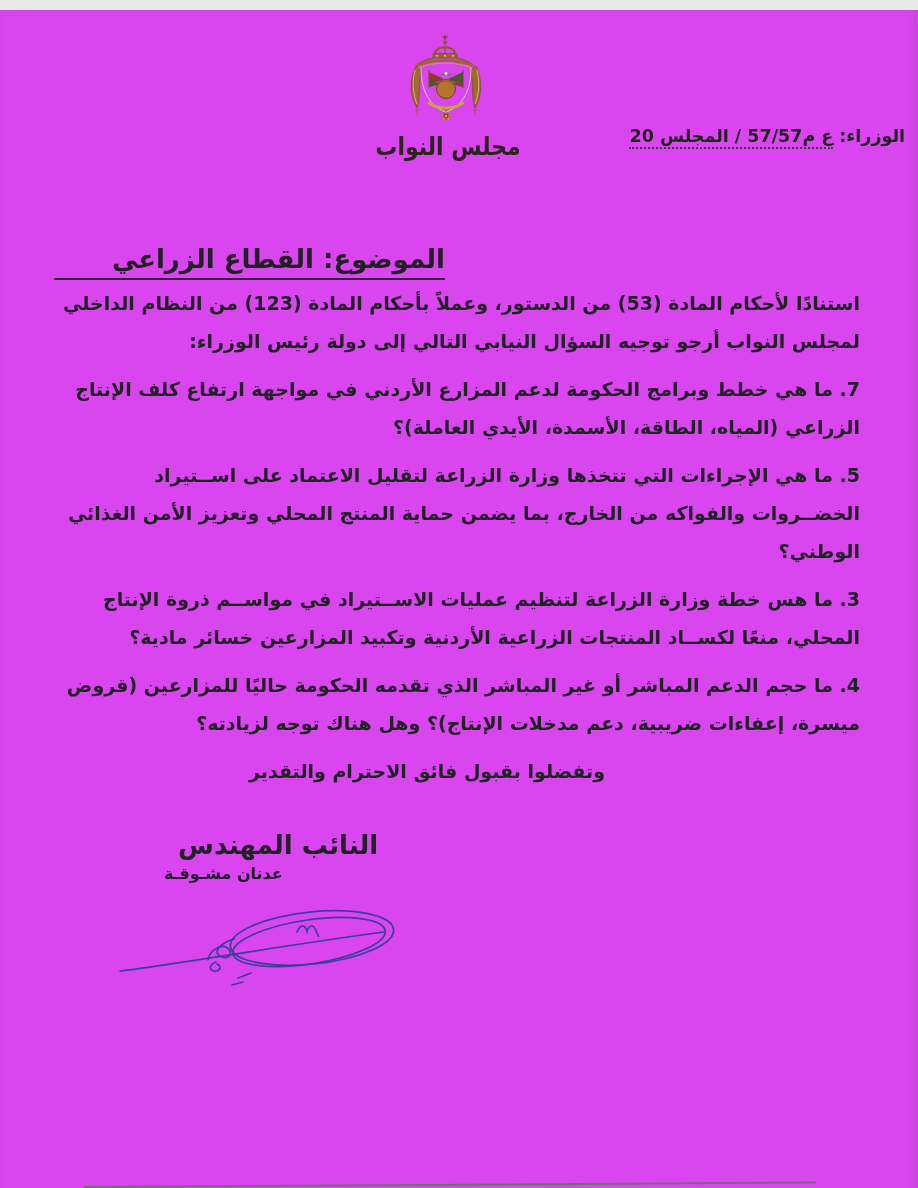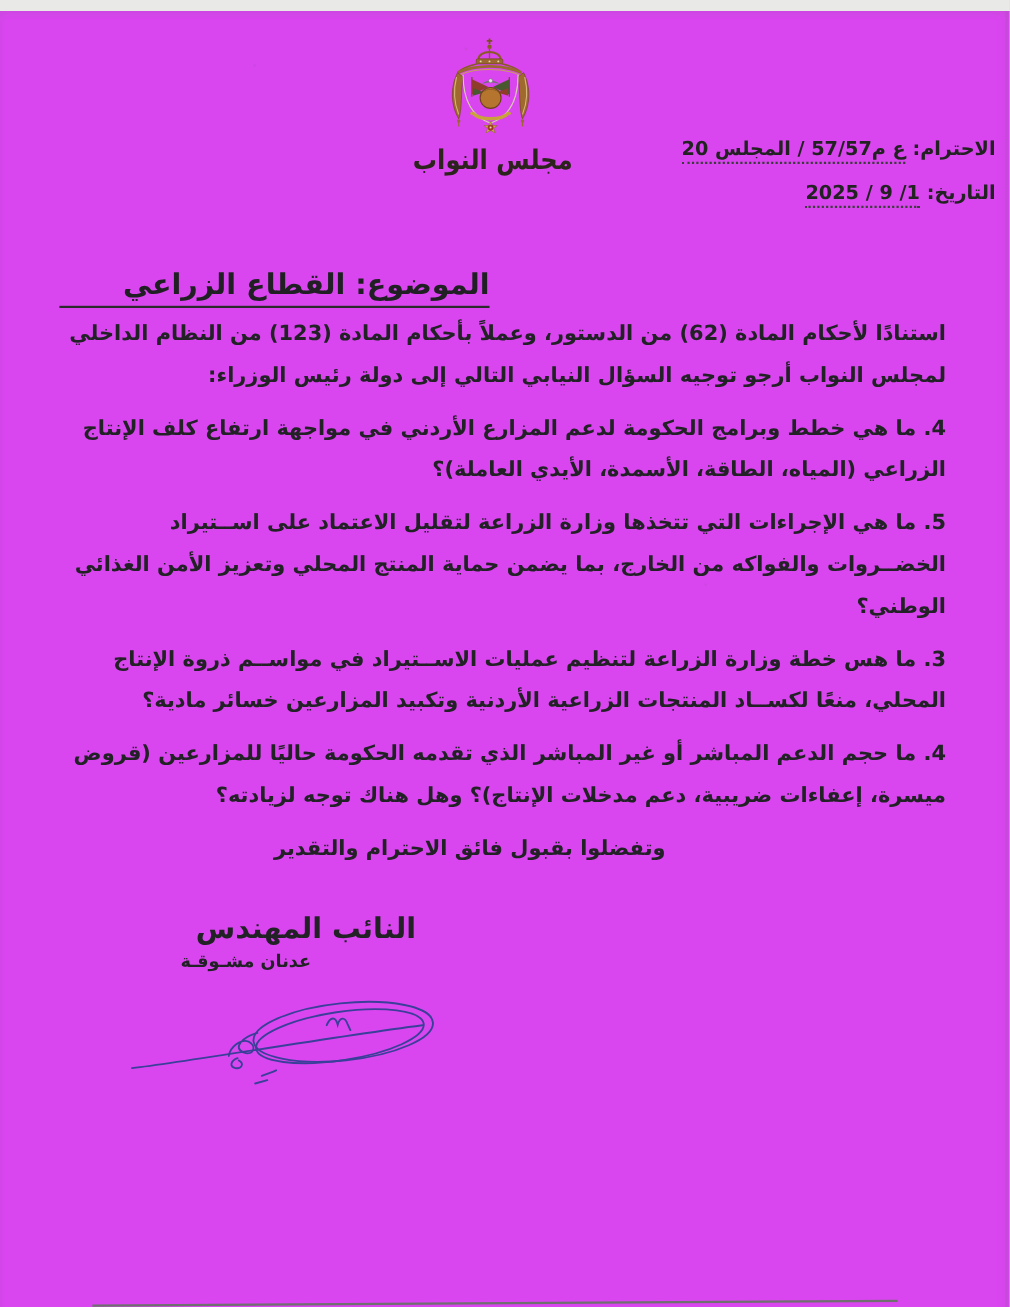--- a/index.html
+++ b/index.html
@@ -109,37 +109,33 @@
 
     <polygon points="43,76.5 44.8,80.2 48.9,80.2 45.8,82.8 47,86.8 43,84.5 39,86.8 40.2,82.8 37.1,80.2 41.2,80.2" fill="#cfa93f" stroke="#8a6a20" stroke-width="0.5"></polygon>
     <circle cx="43" cy="82" r="2.4" fill="#b23b2b" stroke="#7d2418" stroke-width="0.5"></circle>
     <circle cx="43" cy="82" r="0.9" fill="#e8d8b0"></circle>
   </svg>
 
   <div class="calligraphy">مجلس النواب</div>
 
   <div class="refblock">
     <div>
-      <span>الاحترام:</span>
+      <span>الوزراء:</span>
       <span class="dotted">ع م57/57 / المجلس 20</span>
-    </div>
-    <div>
-      <span>التاريخ:</span>
-      <span class="dotted">1/ 9 / 2025</span>
     </div>
   </div>
 
 
   <div class="subject">
     <span class="u">الموضوع: القطاع الزراعي</span>
   </div>
 
   <div class="body">
-    <p>استنادًا لأحكام المادة (62) من الدستور، وعملاً بأحكام المادة (123) من النظام الداخلي لمجلس النواب أرجو توجيه السؤال النيابي التالي إلى دولة رئيس الوزراء:</p>
-    <p>4. ما هي خطط وبرامج الحكومة لدعم المزارع الأردني في مواجهة ارتفاع كلف الإنتاج الزراعي (المياه، الطاقة، الأسمدة، الأيدي العاملة)؟</p>
+    <p>استنادًا لأحكام المادة (53) من الدستور، وعملاً بأحكام المادة (123) من النظام الداخلي لمجلس النواب أرجو توجيه السؤال النيابي التالي إلى دولة رئيس الوزراء:</p>
+    <p>7. ما هي خطط وبرامج الحكومة لدعم المزارع الأردني في مواجهة ارتفاع كلف الإنتاج الزراعي (المياه، الطاقة، الأسمدة، الأيدي العاملة)؟</p>
     <p>5. ما هي الإجراءات التي تتخذها وزارة الزراعة لتقليل الاعتماد على اســتيراد الخضــروات والفواكه من الخارج، بما يضمن حماية المنتج المحلي وتعزيز الأمن الغذائي الوطني؟</p>
     <p>3. ما هس خطة وزارة الزراعة لتنظيم عمليات الاســتيراد في مواســم ذروة الإنتاج المحلي، منعًا لكســاد المنتجات الزراعية الأردنية وتكبيد المزارعين خسائر مادية؟</p>
     <p>4. ما حجم الدعم المباشر أو غير المباشر الذي تقدمه الحكومة حاليًا للمزارعين (قروض ميسرة، إعفاءات ضريبية، دعم مدخلات الإنتاج)؟ وهل هناك توجه لزيادته؟</p>
     <p class="closing">وتفضلوا بقبول فائق الاحترام والتقدير</p>
   </div>
 
   <div class="signer-title">النائب المهندس</div>
   <div class="signer-name">عدنان مشـوقـة</div>
 
   <svg class="signature" viewBox="0 0 300 115" aria-hidden="true">

